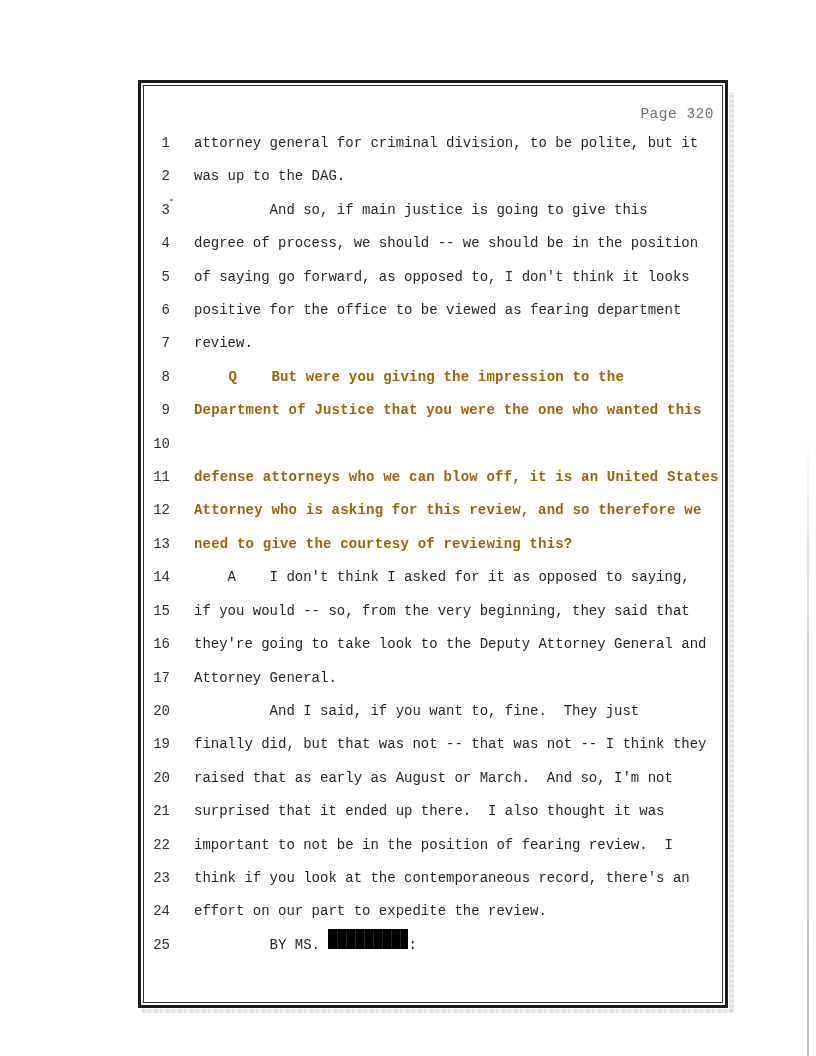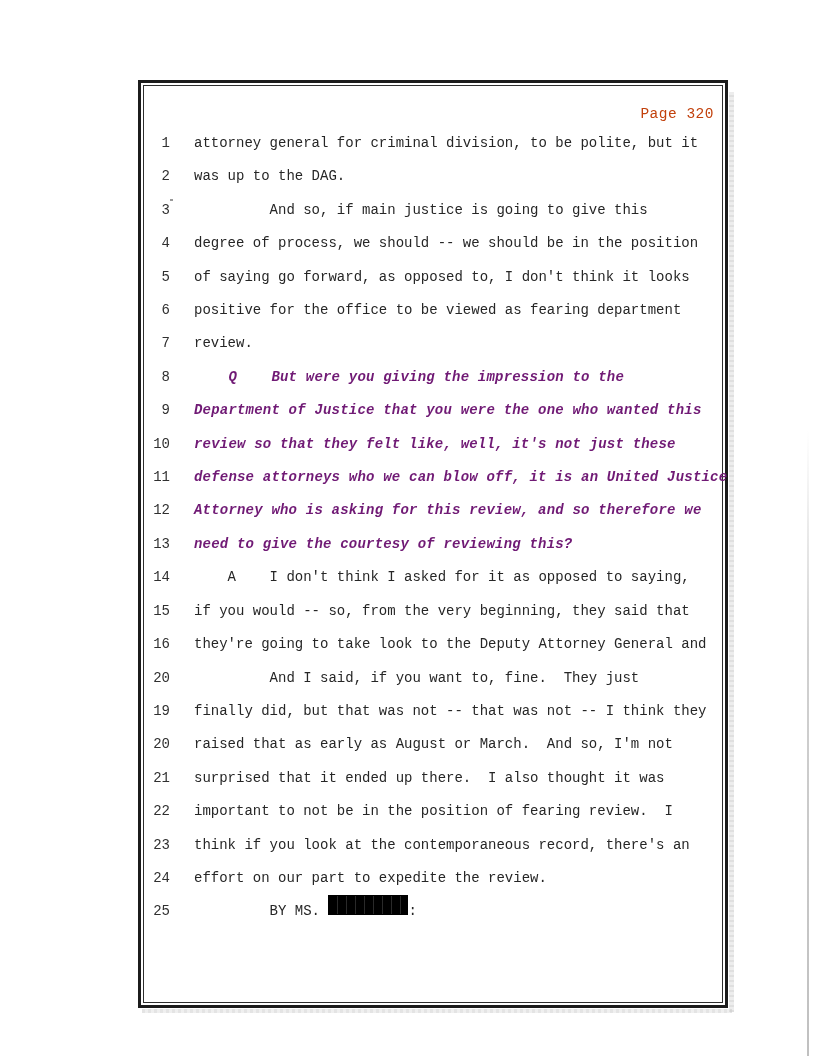--- a/index.html
+++ b/index.html
@@ -70,21 +70,21 @@
     background: #999999;
   }
   .page-header {
     position: absolute;
     left: 202px;
     top: 106px;
     width: 512px;
     text-align: right;
     font-size: 14.5px;
     letter-spacing: 0.5px;
-    color: #c2410c;
+    color: #737373;
     white-space: pre;
   }
   .lines {
     position: absolute;
     left: 146px;
     top: 127px;
     width: 578px;
   }
   .line {
     display: flex;
@@ -99,23 +99,22 @@
     text-align: right;
     color: #303030;
     white-space: pre;
   }
   .line .txt {
     margin-left: 24px;
     white-space: pre;
   }
   .line.bold .txt {
     font-weight: bold;
-    color: #701a75;
+    color: #a16207;
     letter-spacing: 0.2px;
-    font-style: italic;
   }
   .redaction {
     display: inline-block;
     width: 78px;
     height: 18px;
     vertical-align: -4px;
     background: repeating-linear-gradient(90deg, #000000 0 8px, #2a2a2a 8px 9px);
     border: 1px solid #000;
   }
   .suffix { white-space: pre; }
@@ -163,45 +162,48 @@
       <div class="line bold">
         <span class="num">8</span>
         <span class="txt">    Q    But were you giving the impression to the</span>
       </div>
       <div class="line bold">
         <span class="num">9</span>
         <span class="txt">Department of Justice that you were the one who wanted this</span>
       </div>
       <div class="line bold">
         <span class="num">10</span>
-        <span class="txt">review so that they felt like, well, it's not just these</span>
       </div>
       <div class="line bold">
         <span class="num">11</span>
-        <span class="txt">defense attorneys who we can blow off, it is an United Justice</span>
+        <span class="txt">defense attorneys who we can blow off, it is an United States</span>
       </div>
       <div class="line bold">
         <span class="num">12</span>
         <span class="txt">Attorney who is asking for this review, and so therefore we</span>
       </div>
       <div class="line bold">
         <span class="num">13</span>
         <span class="txt">need to give the courtesy of reviewing this?</span>
       </div>
       <div class="line">
         <span class="num">14</span>
         <span class="txt">    A    I don't think I asked for it as opposed to saying,</span>
       </div>
       <div class="line">
         <span class="num">15</span>
         <span class="txt">if you would -- so, from the very beginning, they said that</span>
       </div>
       <div class="line">
         <span class="num">16</span>
         <span class="txt">they're going to take look to the Deputy Attorney General and</span>
+      </div>
+      <div class="line">
+        <span class="num">17</span>
+        <span class="txt">Attorney General.</span>
       </div>
       <div class="line">
         <span class="num">20</span>
         <span class="txt">         And I said, if you want to, fine.  They just</span>
       </div>
       <div class="line">
         <span class="num">19</span>
         <span class="txt">finally did, but that was not -- that was not -- I think they</span>
       </div>
       <div class="line">

